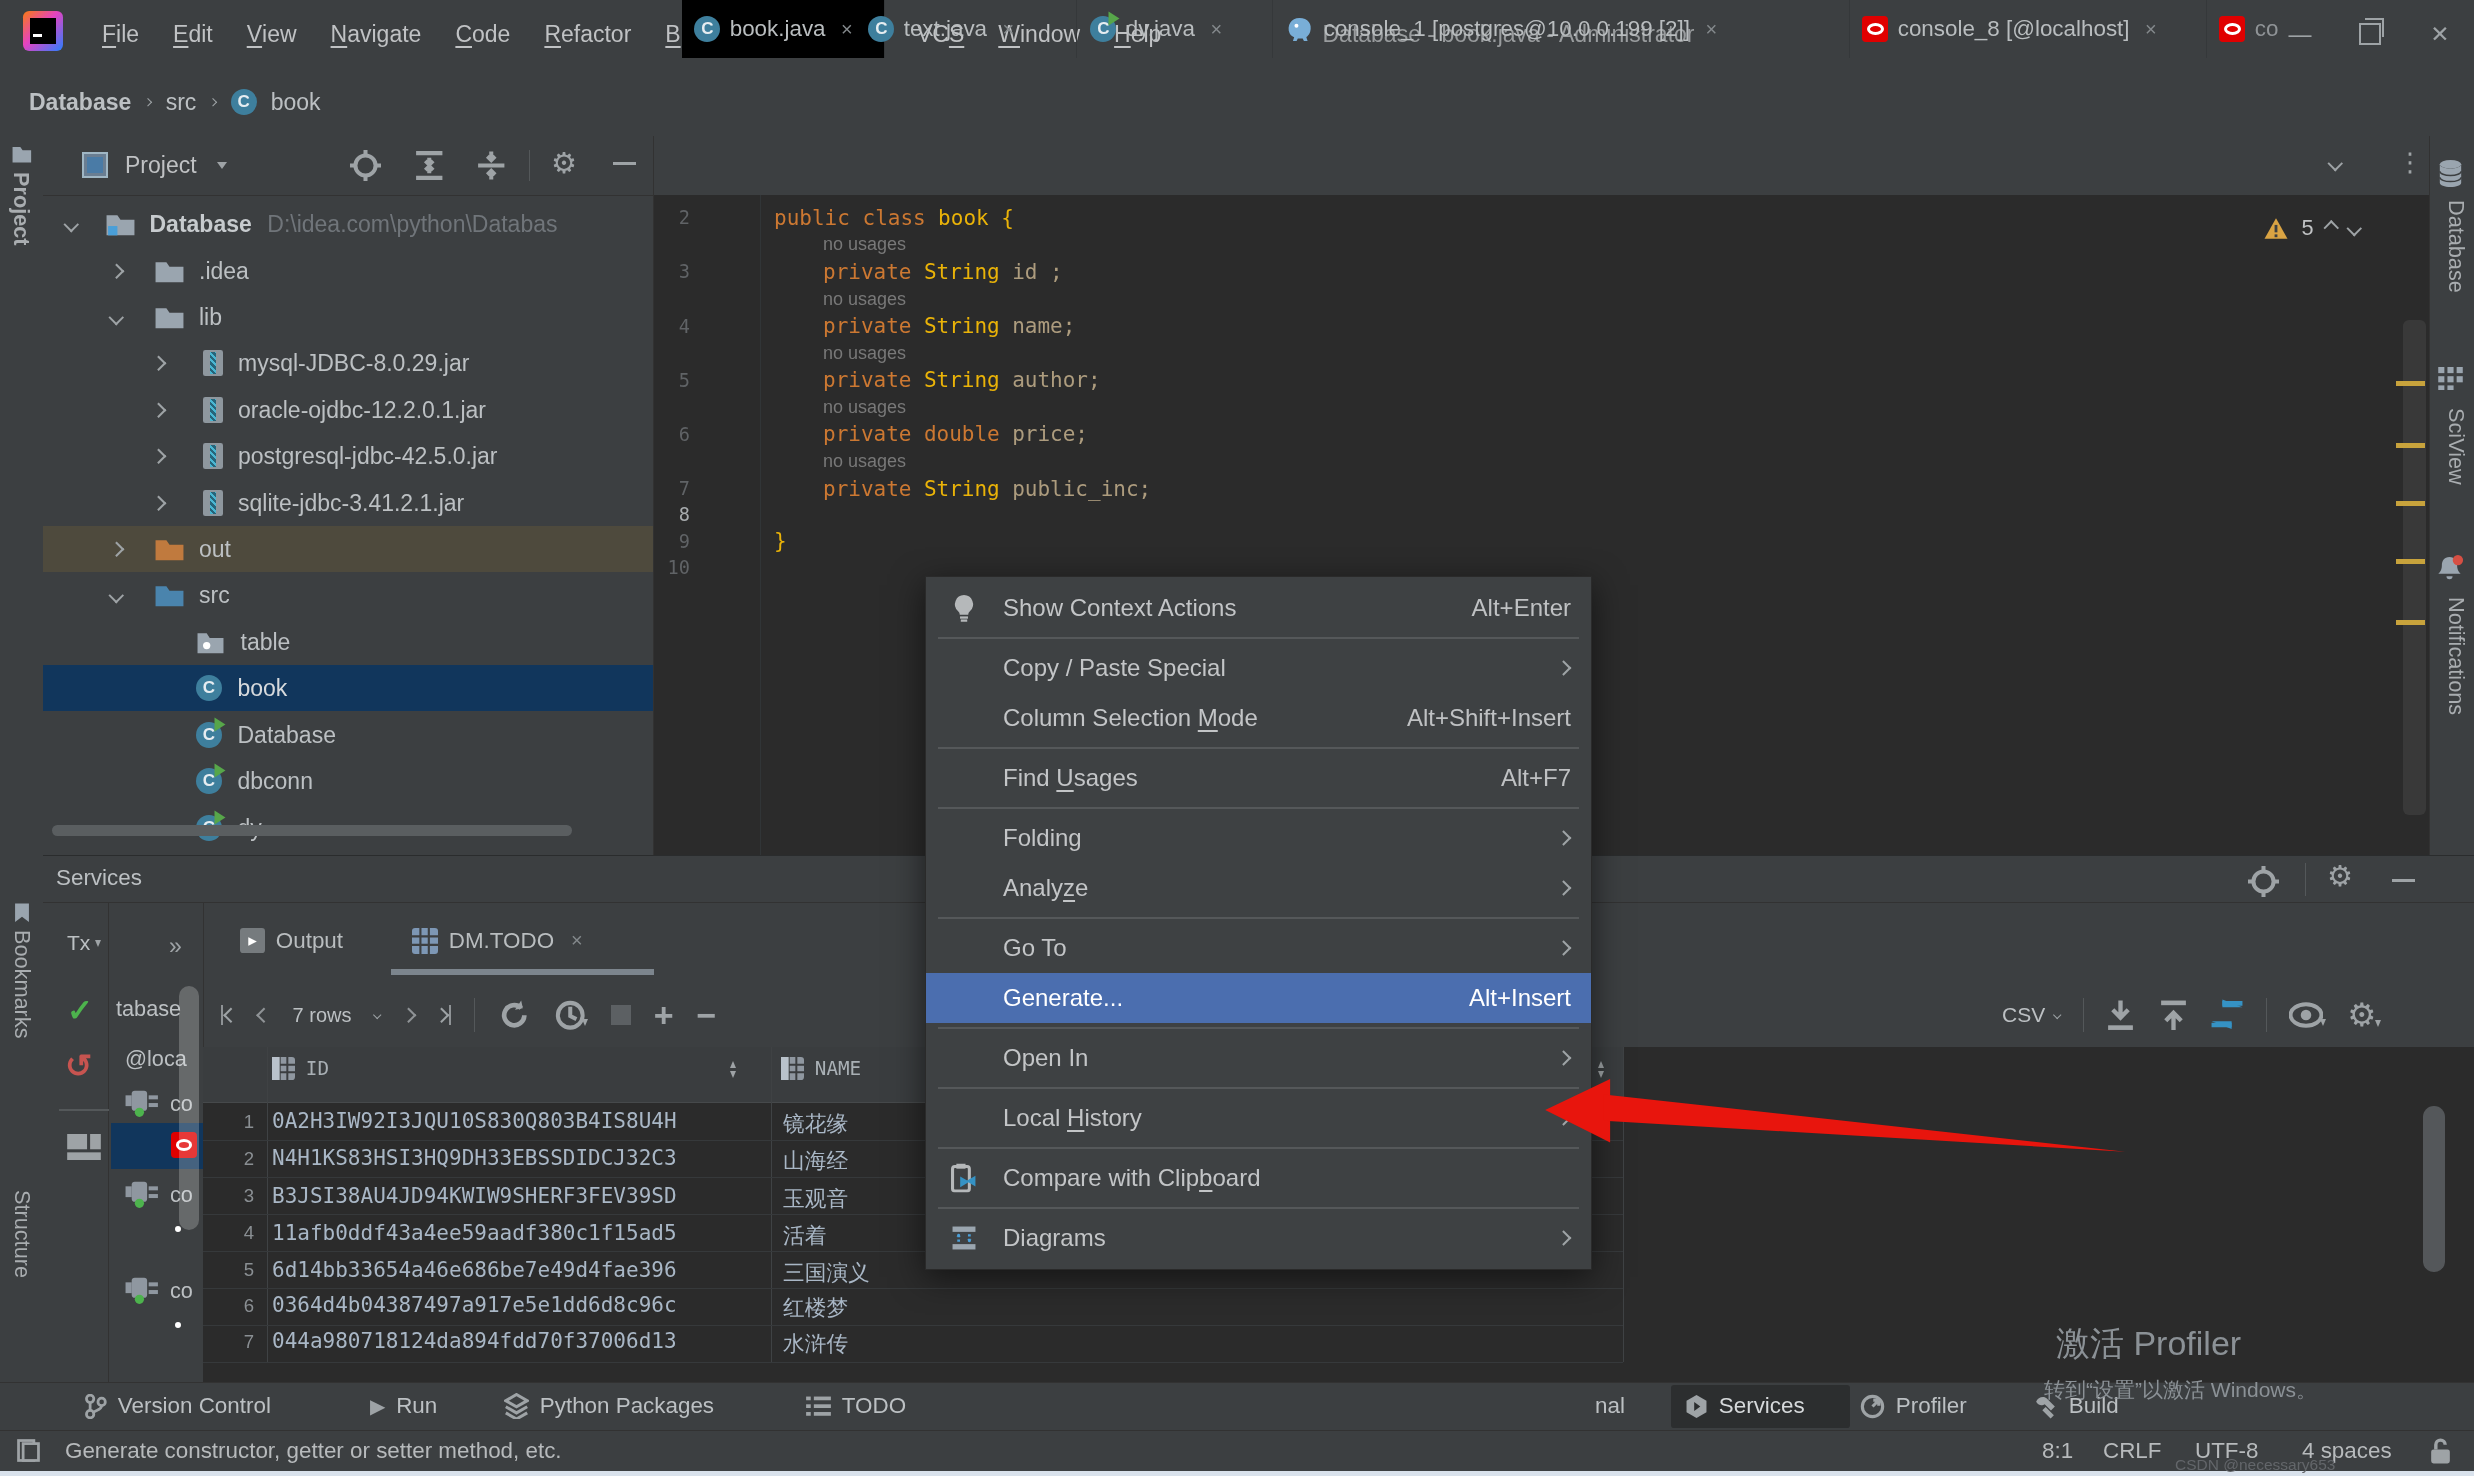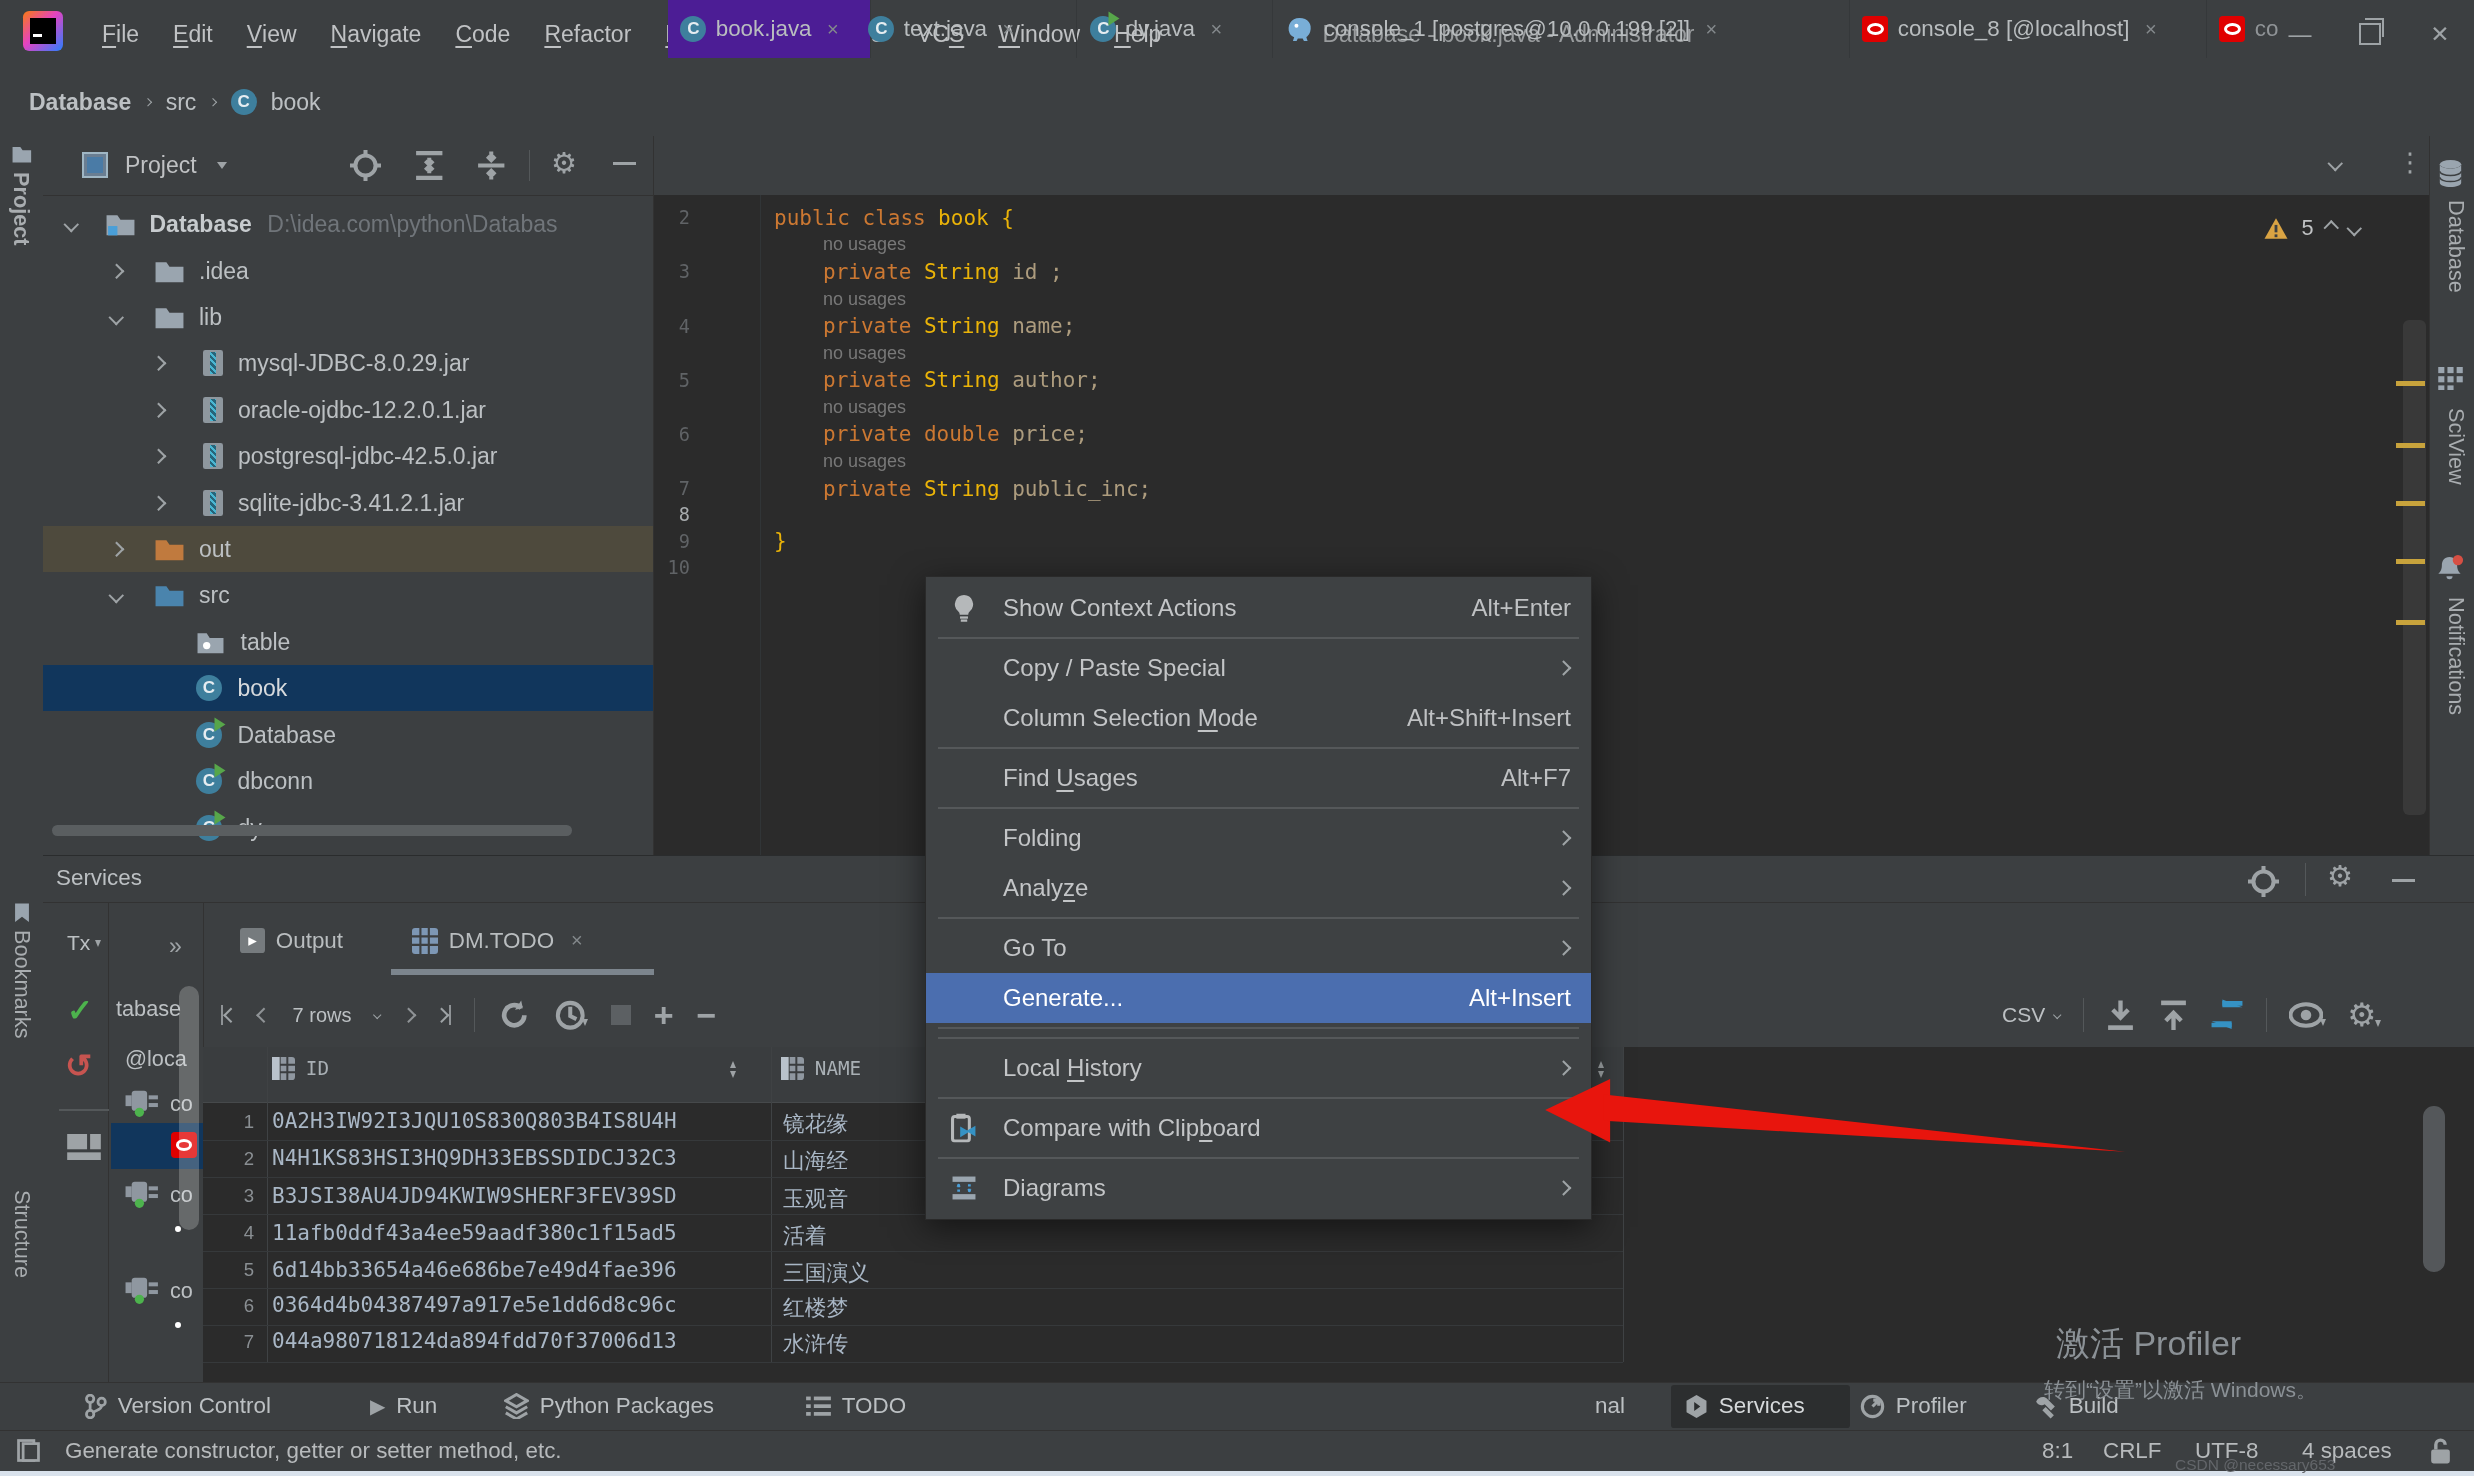--- a/index.html
+++ b/index.html
@@ -377,21 +377,21 @@
   <div class="trow" style="top:805px">
     <span class="clsico" style="margin-left:153px">
         <span class="runbdg"></span>
       </span>
     <span style="margin-left:15.5px">dy</span>
   </div>
   <div class="abs" style="left:52px;top:825px;width:520px;height:10.8px;border-radius:5.4px;background:#5a5e60"></div>
 
   
   <div class="tabbar abs"></div>
-  <div class="etab" style="left:668px;width:203px;background:#4c1d95">
+  <div class="etab" style="left:682px;width:203px;background:#000000">
     <span class="clsico"></span>
     <span>book.java</span>
     <span class="tabx">×</span>
   </div>
   <div class="etab" style="left:856px;width:221px">
     <span class="clsico"></span>
     <span>text.java</span>
     <span class="tabx">×</span>
   </div>
   <div class="etab" style="left:1078px;width:195px">
@@ -839,20 +839,24 @@
     <div class="msep"></div>
     <div class="mi">
       <span>Go To</span>
       <span class="cv r sub"></span>
     </div>
     <div class="mi hl">
       <span>Generate...</span>
       <span class="sc">Alt+Insert</span>
     </div>
     <div class="msep"></div>
+    <div class="mi">
+      <span>Open In</span>
+      <span class="cv r sub"></span>
+    </div>
     <div class="msep"></div>
     <div class="mi">
       <span><span>Local </span><span class="mnu">H</span><span>istory</span></span>
       <span class="cv r sub"></span>
     </div>
     <div class="msep"></div>
     <div class="mi">
       <span class="mic">
           <svg width="26" height="29" viewBox="0 0 17 19">
             <rect x="1" y="2" width="11" height="16" rx="1.5" fill="none" stroke="#b5b8ba" stroke-width="2"></rect>

